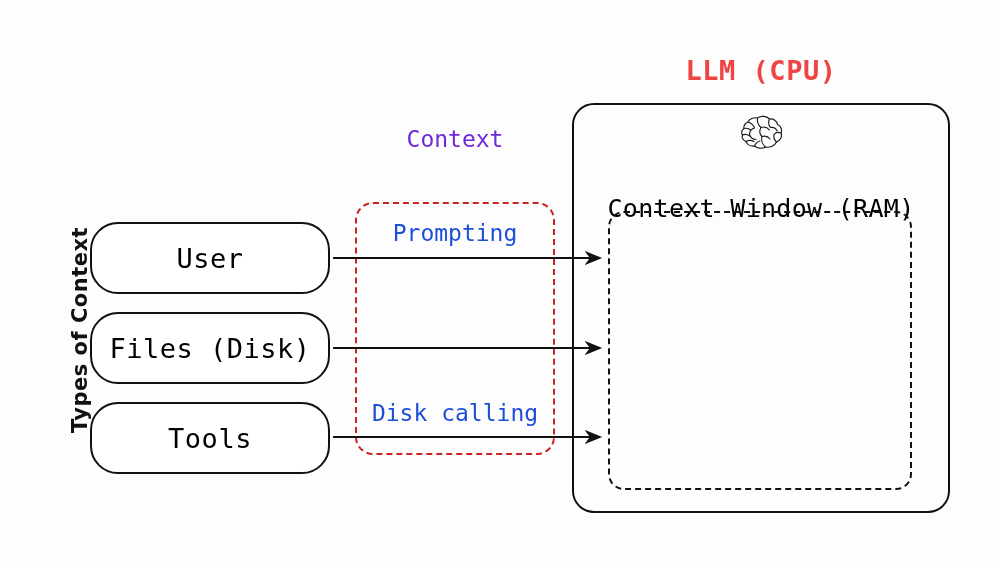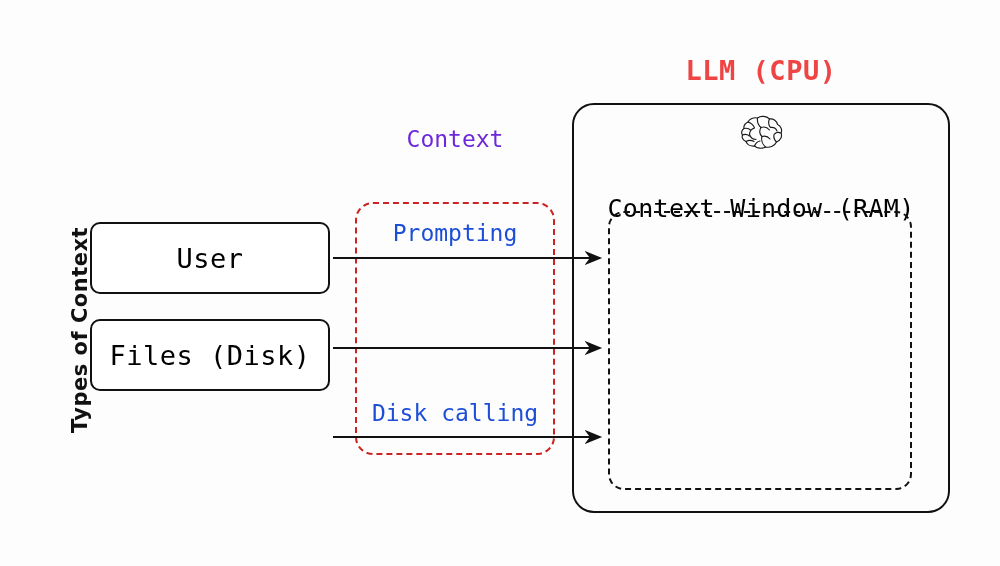--- a/index.html
+++ b/index.html
@@ -33,36 +33,36 @@
     white-space: nowrap;
   }
 
   
   .src-box {
     position: absolute;
     left: 90px;
     width: 240px;
     height: 72px;
     border: 2.4px solid #111111;
-    border-radius: 10px;
+    border-radius: 28px;
     background: #ffffff;
     display: flex;
     align-items: center;
     justify-content: center;
     box-sizing: border-box;
   }
   .src-box span {
     font-family: "DejaVu Sans Mono", monospace;
     font-size: 27px;
     color: #000000;
     letter-spacing: 0.5px;
     white-space: nowrap;
   }
   #src-user  { top: 222px; }
-  #src-files { top: 312px; margin-top: 7px; }
+  #src-files { top: 312px; }
   #src-tools { top: 402px; }
 
   
   #ce-box {
     position: absolute;
     left: 355px;
     top: 202px;
     width: 200px;
     height: 253px;
     border: 2px dashed #cc2222;
@@ -167,20 +167,23 @@
 
 <div id="canvas">
 
   <div id="types-label">Types of Context</div>
 
   <div class="src-box" id="src-user">
     <span>User</span>
   </div>
   <div class="src-box" id="src-files">
     <span>Files (Disk)</span>
+  </div>
+  <div class="src-box" id="src-tools">
+    <span>Tools</span>
   </div>
 
   <div id="ce-box"></div>
   <div id="ce-title">
     <div>Context</div>
   </div>
 
   <div class="ce-method" id="m-prompting">Prompting</div>
   <div class="ce-method" id="m-tool">Disk calling</div>
 

